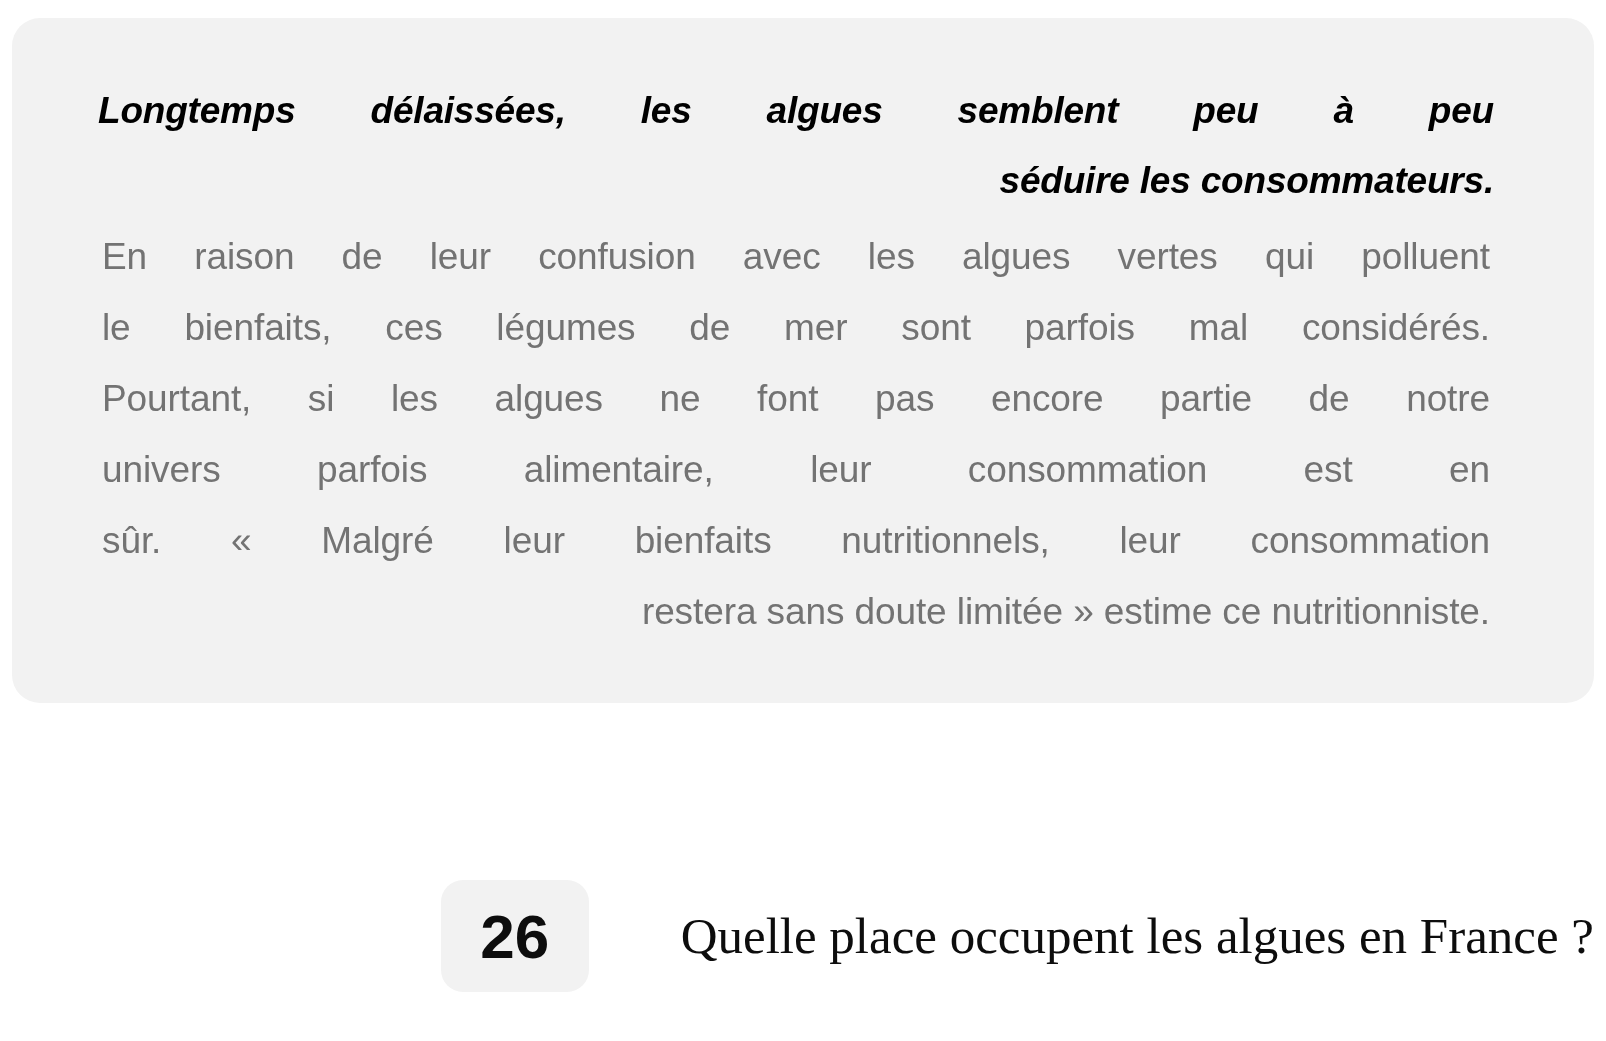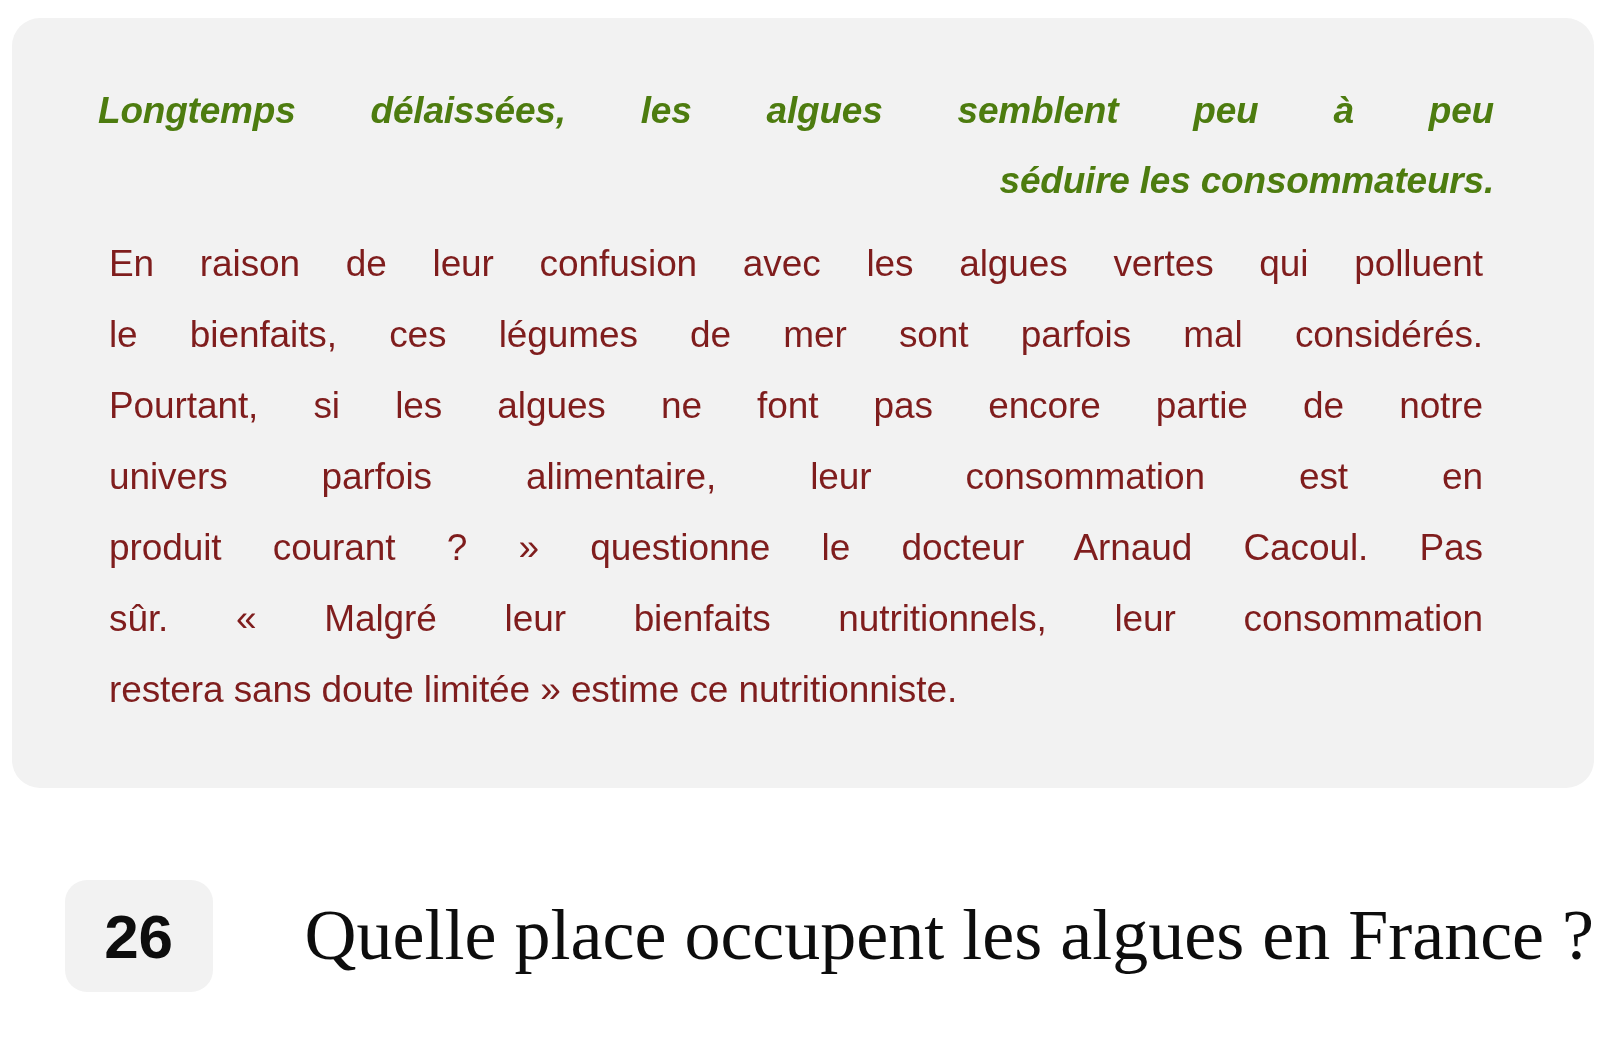--- a/index.html
+++ b/index.html
@@ -34,51 +34,51 @@
   }
 
   .passage-lead {
     font-weight: bold;
     font-style: italic;
     font-size: 37px;
     line-height: 1.9;
     text-align: justify;
     text-justify: inter-word;
     margin: 0 0 4px 0;
-    color: #4d7c0f;
+    color: #000000;
     letter-spacing: -0.2px;
   }
   
   .passage-lead .just-line {
     display: block;
     text-align: justify;
     text-align-last: justify;
   }
   .passage-lead .last-line {
     display: block;
     text-align: right;
   }
 
   .passage-body {
     font-size: 37px;
     line-height: 1.92;
     text-align: justify;
     text-justify: inter-word;
-    margin: 11px;
-    color: #7f1d1d;
+    margin: 4px;
+    color: #737373;
     letter-spacing: -0.1px;
   }
   .passage-body .just-line {
     display: block;
     text-align: justify;
     text-align-last: justify;
   }
   .passage-body .last-line {
     display: block;
-    text-align: left;
+    text-align: right;
   }
 
   
   .question-row {
     position: absolute;
     left: 12px;
     top: 880px;
     width: 1582px;
     display: flex;
     align-items: center;
@@ -93,21 +93,21 @@
     align-items: center;
     justify-content: center;
     font-family: "Liberation Sans", sans-serif;
     font-weight: bold;
     font-size: 62px;
     color: #0d0d0d;
     flex: none;
   }
   .question-text {
     font-family: "Liberation Serif", serif;
-    font-size: 72px;
+    font-size: 51px;
     color: #0d0d0d;
     margin-left: 92px;
     white-space: nowrap;
     line-height: 1.1;
   }
 </style>
 </head>
 <body>
 
 <div class="page">
@@ -117,21 +117,20 @@
     <p class="passage-lead">
       <span class="just-line">Longtemps délaissées, les algues semblent peu à peu</span>
       <span class="last-line">séduire les consommateurs.</span>
     </p>
 
     <p class="passage-body">
       <span class="just-line">En raison de leur confusion avec les algues vertes qui polluent</span>
       <span class="just-line">le bienfaits, ces légumes de mer sont parfois mal considérés.</span>
       <span class="just-line">Pourtant, si les algues ne font pas encore partie de notre</span>
       <span class="just-line">univers parfois alimentaire, leur consommation est en</span>
-      <span class="just-line">produit courant ? » questionne le docteur Arnaud Cacoul. Pas</span>
       <span class="just-line">sûr. « Malgré leur bienfaits nutritionnels, leur consommation</span>
       <span class="last-line">restera sans doute limitée » estime ce nutritionniste.</span>
     </p>
 
   </div>
 
   <div class="question-row">
     <div class="question-number">26</div>
     <div class="question-text">Quelle place occupent les algues en France ?</div>
   </div>

